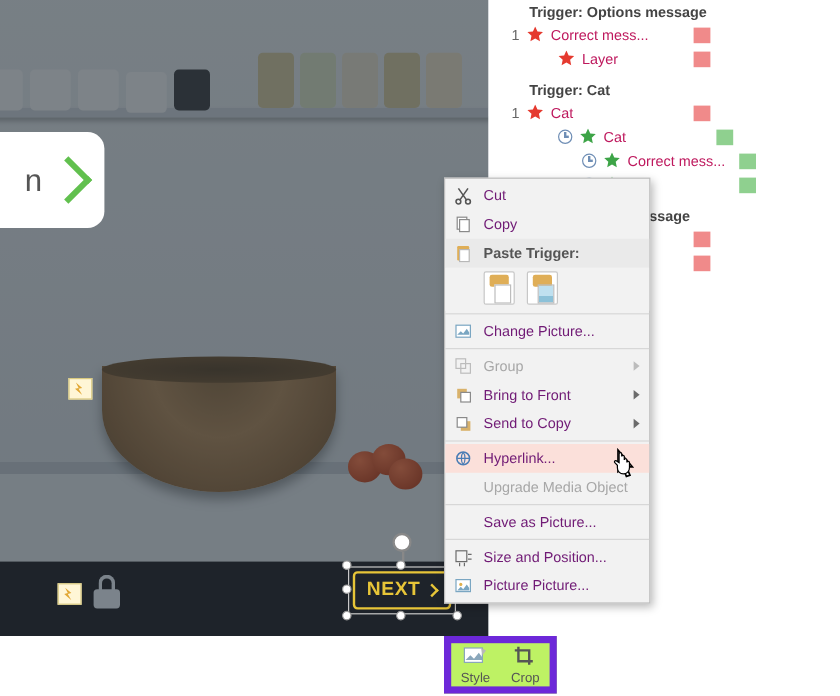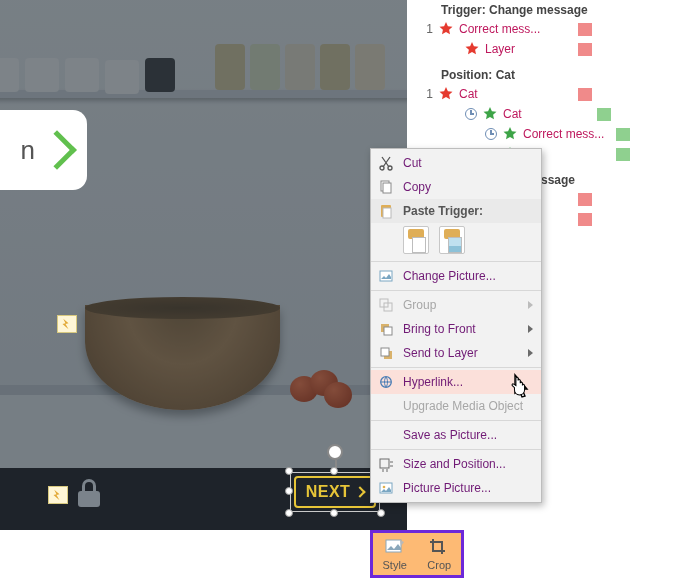--- a/index.html
+++ b/index.html
@@ -142,21 +142,21 @@
   .paste-row{padding:3px 0 5px 32px;display:flex;gap:10px;background:#f2f2f2;}
   .paste-btn{width:26px;height:28px;border:1px solid #c7c7c7;background:#fff;border-radius:2px;position:relative;}
   .paste-btn::before{content:"";position:absolute;left:4px;top:2px;width:16px;height:10px;background:#dfae57;border-radius:2px;}
   .paste-btn::after{content:"";position:absolute;left:8px;top:10px;width:12px;height:14px;background:#fff;border:1px solid #bdbdbd;}
   .paste-btn.pic::after{background:linear-gradient(#bfe0ef,#bfe0ef 60%,#8cc1d8 60%);}
 
   .cursor{position:absolute;left:508px;top:372px;z-index:25;}
   .cursor svg{width:26px;height:30px;}
 
   
-  .tools{position:absolute;left:370px;top:530px;width:94px;height:48px;background:#fdba74;border:3px solid #6d28d9;display:flex;z-index:15;}
+  .tools{position:absolute;left:370px;top:530px;width:94px;height:48px;background:#bef264;border:6px solid #6d28d9;display:flex;z-index:15;}
   .tool{flex:1;display:flex;flex-direction:column;align-items:center;justify-content:center;gap:2px;font-size:11px;color:#555;}
   .tool .ic{width:22px;height:20px;display:flex;align-items:center;justify-content:center;}
   .tool + .tool{border-left:1px solid transparent;}
 </style>
 </head>
 <body>
 
 <div class="canvas">
   <div class="kitchen">
     <div class="shelf s1"></div>
@@ -216,21 +216,21 @@
     <div class="handle h-br"></div>
     <div class="next-btn">
       <span>NEXT</span>
       <span class="nchev"></span>
     </div>
   </div>
 </div>
 
 <div class="panel">
   <div id="triggers">
-      <div class="trig-title">Trigger: Change message</div>
+      <div class="trig-title">Trigger: Options message</div>
       <div class="row">
         <span class="num">1</span>
         <span class="star st-red">
           <svg viewBox="0 0 14 14">
             <path d="M7 0l1.9 4.2 4.6.5-3.4 3.1.9 4.5L7 10l-4 2.3.9-4.5L.5 4.7l4.6-.5z"></path>
           </svg>
         </span>
         <span class="lbl">Correct mess...</span>
         <span class="bar red" style="left: 167px;"></span>
       </div>
@@ -239,21 +239,21 @@
         <span class="indent"></span>
         <span class="star st-red">
           <svg viewBox="0 0 14 14">
             <path d="M7 0l1.9 4.2 4.6.5-3.4 3.1.9 4.5L7 10l-4 2.3.9-4.5L.5 4.7l4.6-.5z"></path>
           </svg>
         </span>
         <span class="lbl">Layer</span>
         <span class="bar red" style="left: 167px;"></span>
       </div>
       <div style="height: 8px;"></div>
-      <div class="trig-title">Position: Cat</div>
+      <div class="trig-title">Trigger: Cat</div>
       <div class="row">
         <span class="num">1</span>
         <span class="star st-red">
           <svg viewBox="0 0 14 14">
             <path d="M7 0l1.9 4.2 4.6.5-3.4 3.1.9 4.5L7 10l-4 2.3.9-4.5L.5 4.7l4.6-.5z"></path>
           </svg>
         </span>
         <span class="lbl">Cat</span>
         <span class="bar red" style="left: 167px;"></span>
       </div>
@@ -384,21 +384,21 @@
     <span>Bring to Front</span>
     <span class="sub"></span>
   </div>
   <div class="item">
     <span class="ic">
         <svg viewBox="0 0 16 16">
           <rect x="6" y="6" width="8" height="8" fill="#d9b26b"></rect>
           <rect x="3" y="3" width="8" height="8" fill="#fff" stroke="#8a8a8a"></rect>
         </svg>
       </span>
-    <span>Send to Layer</span>
+    <span>Send to Copy</span>
     <span class="sub"></span>
   </div>
   <div class="sep"></div>
   <div class="item hover">
     <span class="ic">
         <svg viewBox="0 0 16 16">
           <circle cx="8" cy="8" r="5.3" fill="none" stroke="#4b7db5" stroke-width="1.3"></circle>
           <path d="M3 8h10M8 3c2 2 2 8 0 10M8 3c-2 2-2 8 0 10" fill="none" stroke="#4b7db5" stroke-width="1"></path>
         </svg>
       </span>

